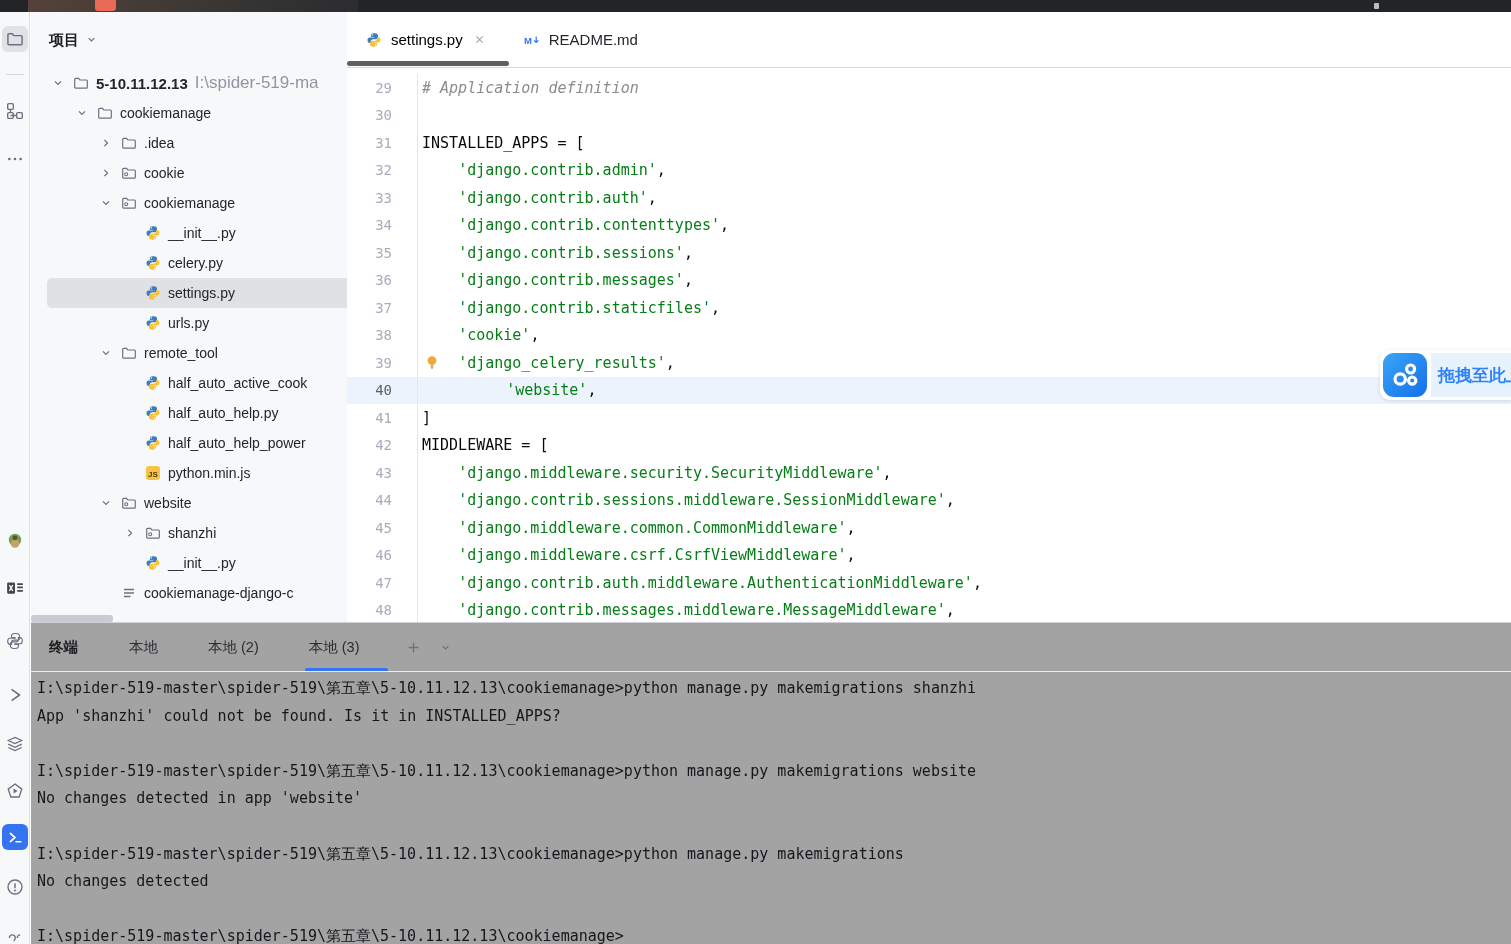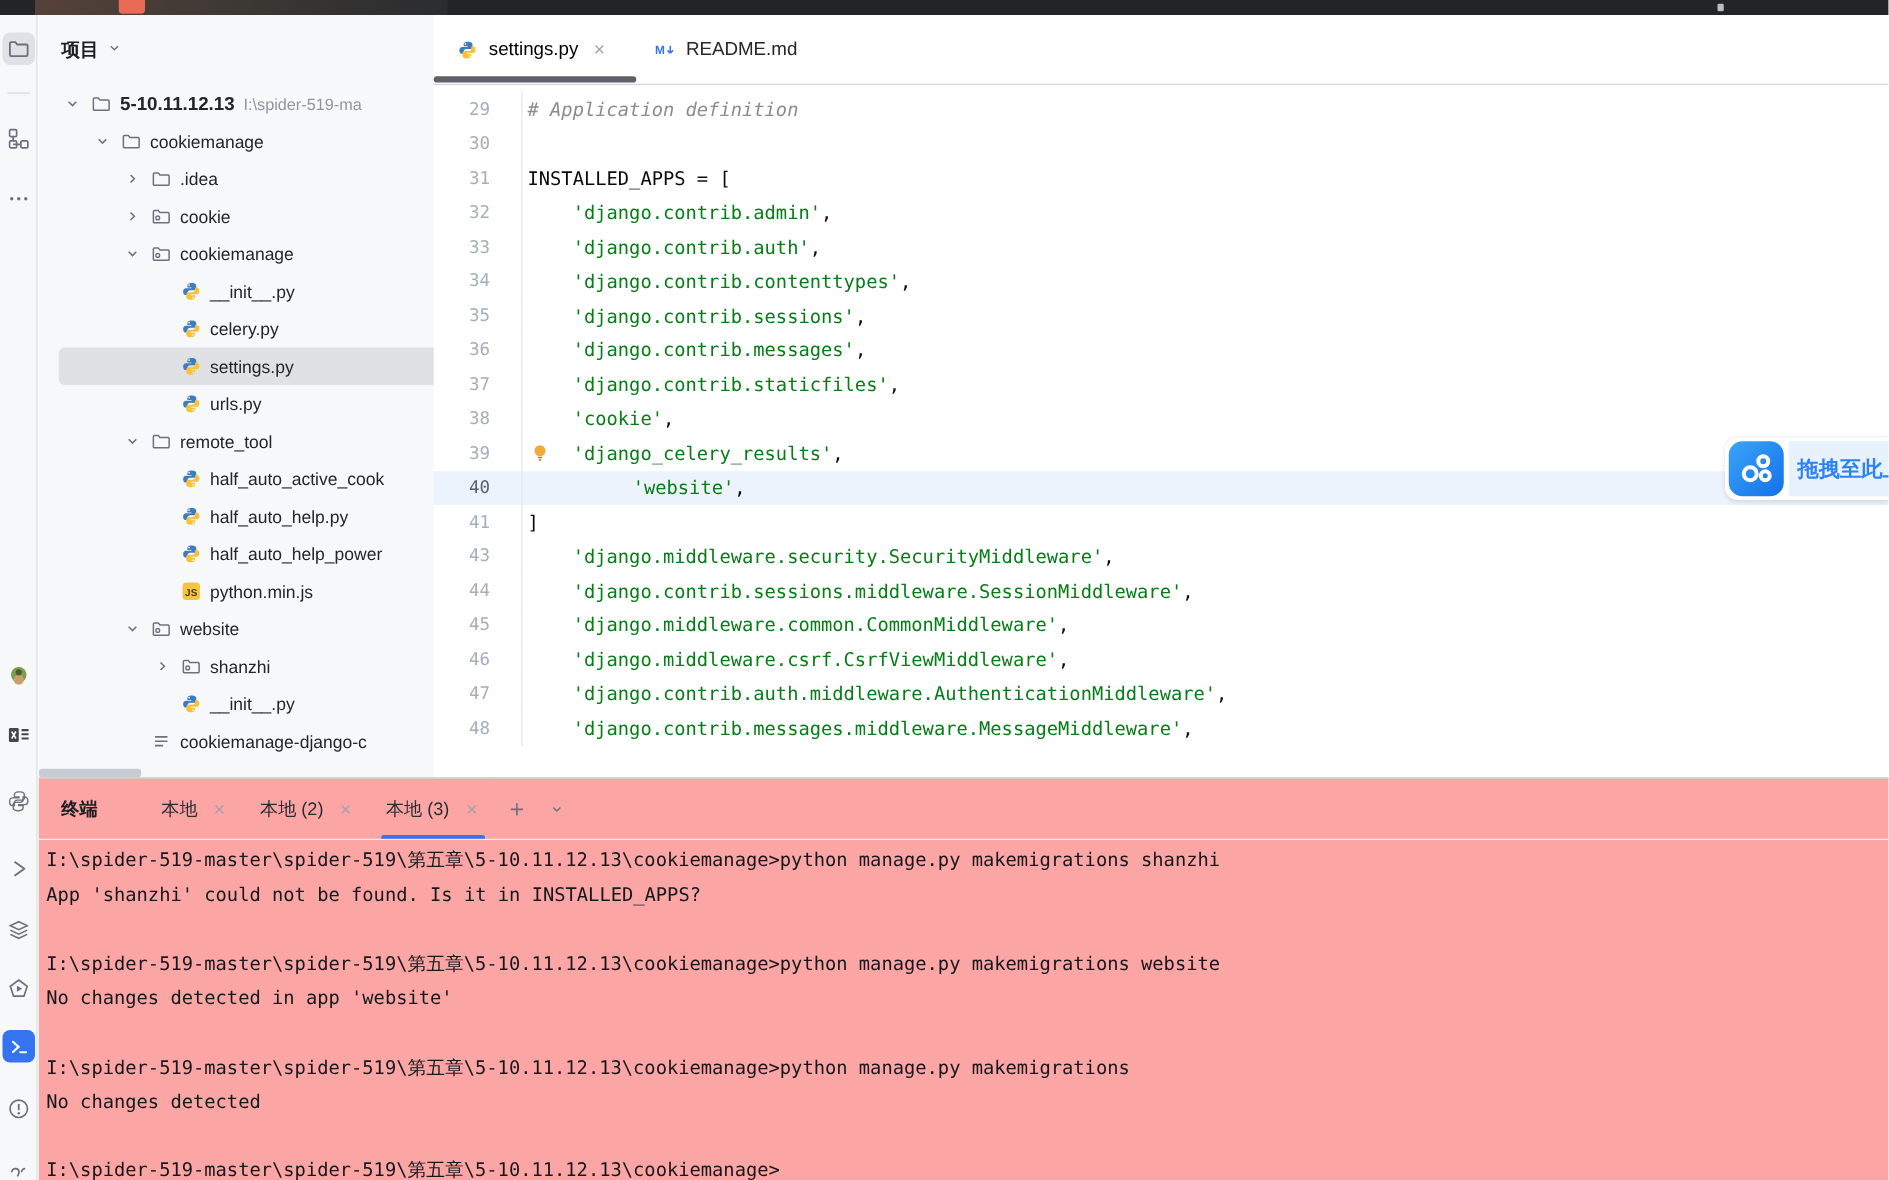--- a/index.html
+++ b/index.html
@@ -31,21 +31,21 @@
   .panel-header { height:56px; display:flex; align-items:center; padding-left:18px;
     font-size:15px; font-weight:bold; color:#1d1e22; gap:6px; }
   .tree { position:absolute; left:0; top:56px; right:0; }
   .tree-row { height:30px; display:flex; align-items:center; font-size:14px; color:#23252a;
     margin:0 8px 0 16px; border-radius:5px; overflow:hidden; white-space:nowrap; }
   .tree-row.selected { background:#dfe1e5; }
   .chev { flex:0 0 22px; display:flex; align-items:center; justify-content:flex-start; color:#6c707e; }
   .ticon { flex:0 0 20px; display:flex; align-items:center; }
   .tlabel { margin-left:3px; }
   .tlabel.bold { font-weight:bold; font-size:15px; }
-  .tsuffix { margin-left:7px; color:#9096a1; font-size:13px; }
+  .tsuffix { margin-left:7px; color:#9096a1; font-size:17px; }
   .vscroll { position:absolute; right:2px; top:70px; width:6px; height:178px;
     background:#c7cbd3; border-radius:3px; }
   .hscroll { position:absolute; left:0px; bottom:0px; width:82px; height:7px;
     background:#c7cbd3; border-radius:3px; }
 
   
   .editor { position:absolute; left:347px; top:12px; right:0; height:610px; background:#fff; }
   .tabbar { position:relative; height:56px; border-bottom:1px solid #d4d6db; display:flex; align-items:stretch; }
   .etab { display:flex; align-items:center; gap:9px; padding:0 19px; font-size:15px;
     color:#25262b; position:relative; }
@@ -69,21 +69,21 @@
     background:#fff; border-radius:10px 0 0 10px; display:flex; align-items:center;
     padding:3px 0 3px 3px; box-shadow:0 1px 4px rgba(0,0,0,.12); }
   .baidu-icon { flex:0 0 44px; height:44px; border-radius:11px;
     background:linear-gradient(135deg,#3aa5f6,#1470ea); display:flex; align-items:center; justify-content:center; }
   .baidu-text { margin-left:4px; align-self:stretch; flex:1; background:#e8f2fd;
     display:flex; align-items:center; padding-left:7px; color:#2e82f7; font-weight:bold;
     font-size:17px; white-space:nowrap; overflow:hidden; }
 
   
   .terminal { position:absolute; left:31px; top:622px; right:0; bottom:0;
-    background:#fca5a5; border-top:1px solid #cfd1d6; }
+    background:#a3a3a3; border-top:1px solid #cfd1d6; }
   .term-header { height:49px; display:flex; align-items:stretch; padding-left:18px;
     border-bottom:1px solid #ebedf0; }
   .term-title { display:flex; align-items:center; font-weight:bold; font-size:14.5px;
     color:#1d1e22; margin-right:38px; }
   .ttab { display:flex; align-items:center; gap:11px; padding:0 13px; font-size:14.5px;
     color:#2a2c32; position:relative; }
   .ttab.active::after { content:''; position:absolute; left:9px; right:9px; bottom:0;
     height:3px; border-radius:2px 2px 0 0; background:#3574f0; }
   .term-iconbtn { display:flex; align-items:center; padding:0 9px; color:#6c707e; }
   .term-content { padding:3px 0 0 6px; font-family:"DejaVu Sans Mono", monospace;
@@ -496,20 +496,24 @@
             </svg></span>
           <span class="code-text"><span class="tok-plain">    </span><span class="tok-str">'django_celery_results'</span><span class="tok-plain">,</span></span>
         </div>
         <div class="code-line hl">
           <span class="ln">40</span>
           <span class="code-text"><span class="tok-plain">    </span><span class="tok-str">'website'</span><span class="tok-plain">,</span></span>
         </div>
         <div class="code-line">
           <span class="ln">41</span>
           <span class="code-text"><span class="tok-plain">]</span></span>
+        </div>
+        <div class="code-line">
+          <span class="ln">42</span>
+          <span class="code-text"><span class="tok-plain">MIDDLEWARE = [</span></span>
         </div>
         <div class="code-line">
           <span class="ln">43</span>
           <span class="code-text"><span class="tok-plain">    </span><span class="tok-str">'django.middleware.security.SecurityMiddleware'</span><span class="tok-plain">,</span></span>
         </div>
         <div class="code-line">
           <span class="ln">44</span>
           <span class="code-text"><span class="tok-plain">    </span><span class="tok-str">'django.contrib.sessions.middleware.SessionMiddleware'</span><span class="tok-plain">,</span></span>
         </div>
         <div class="code-line">

